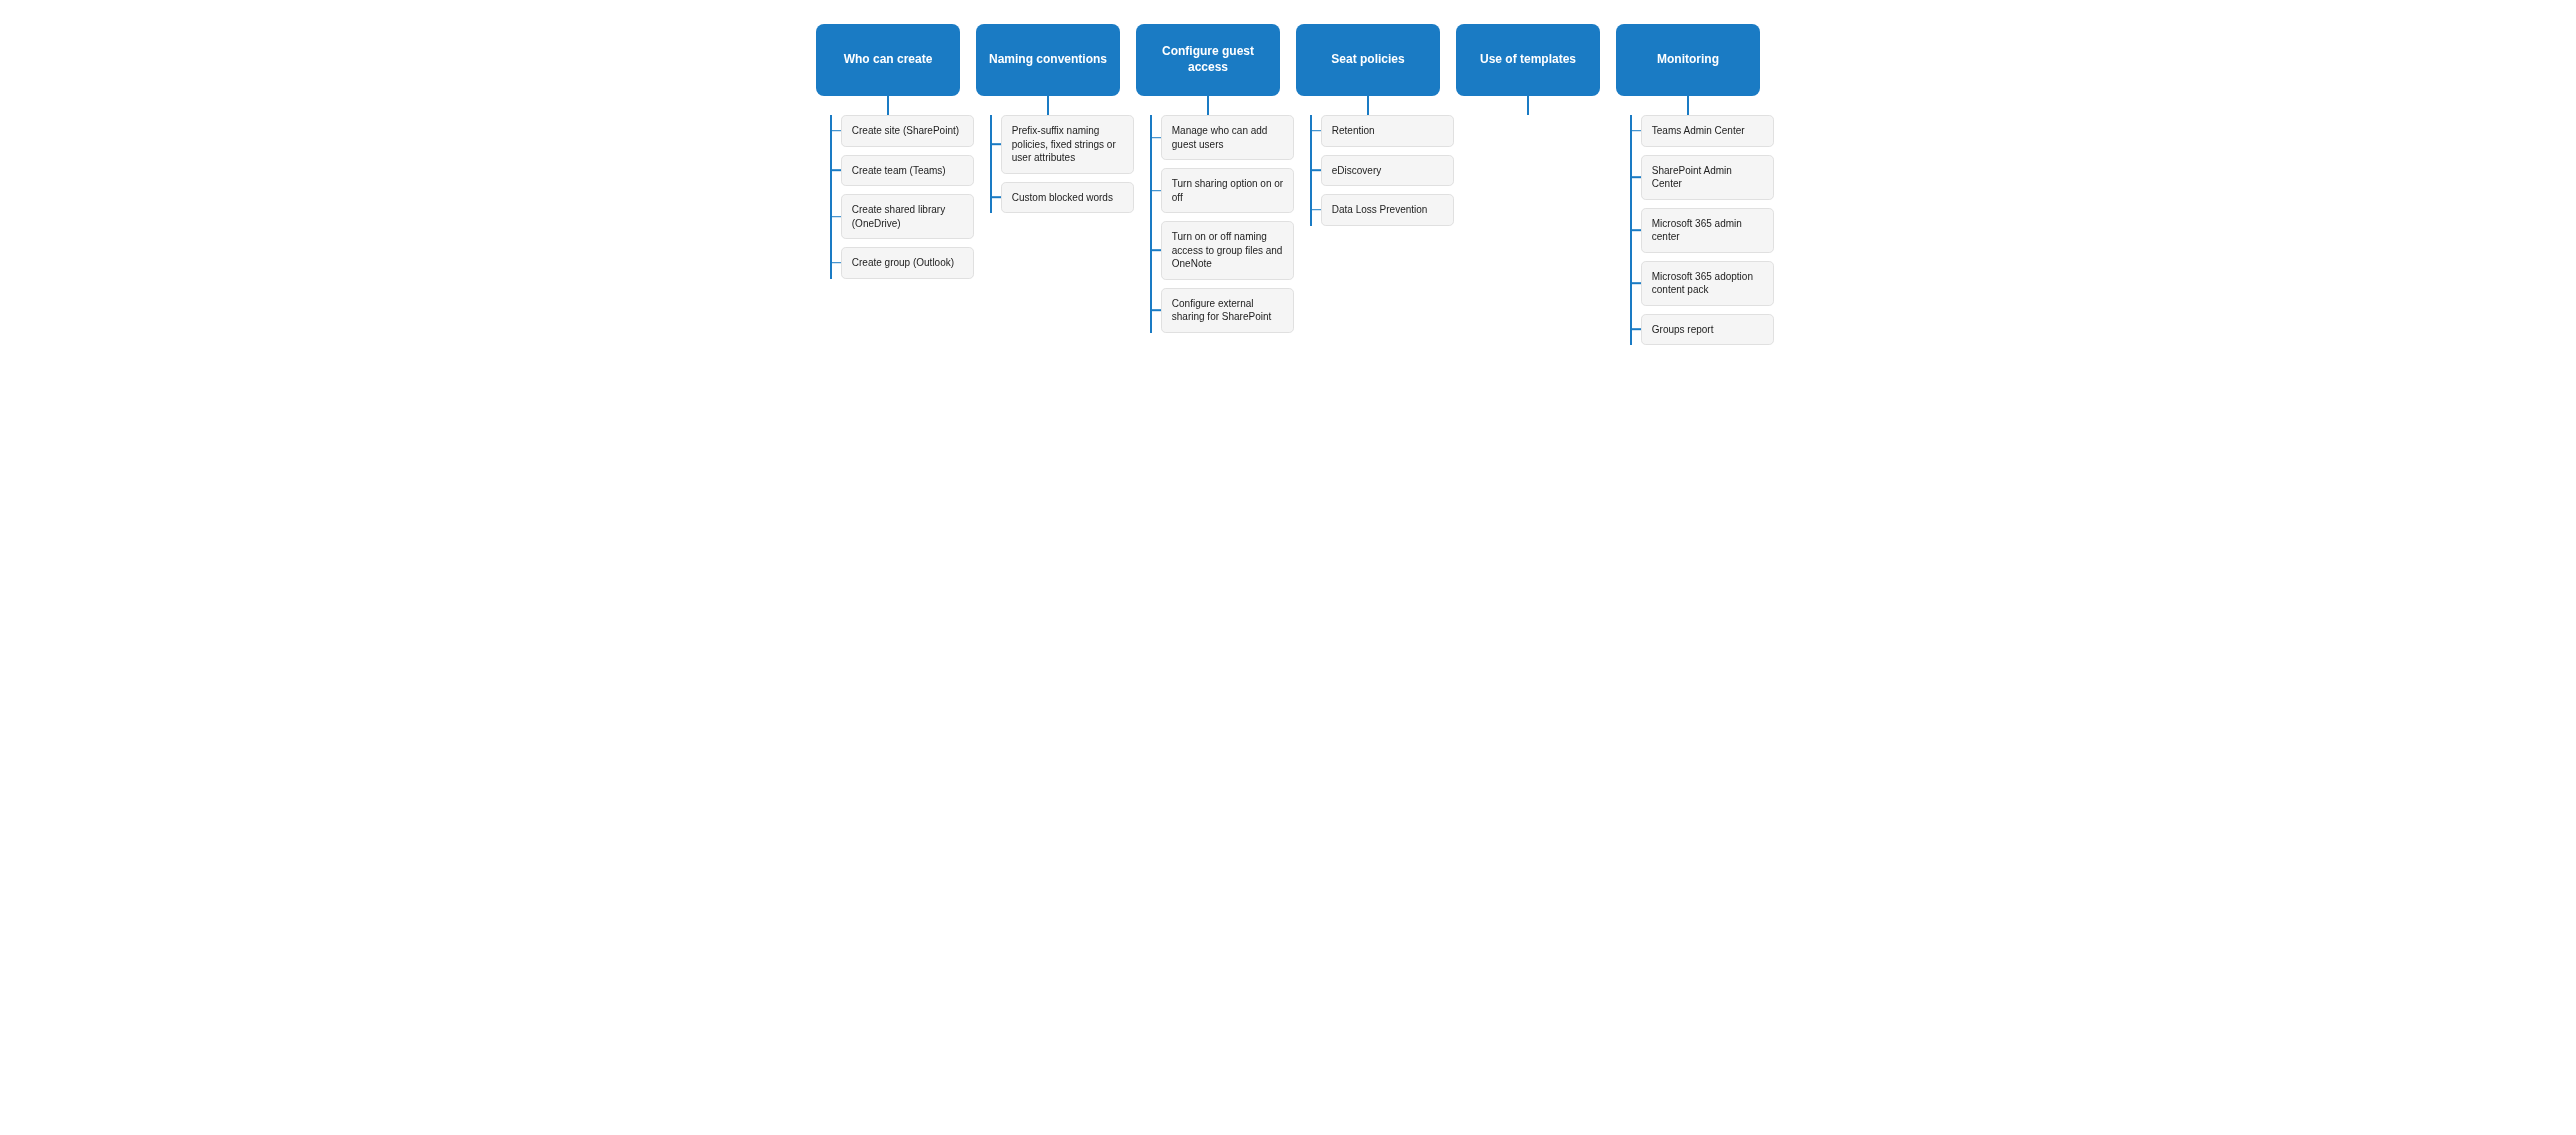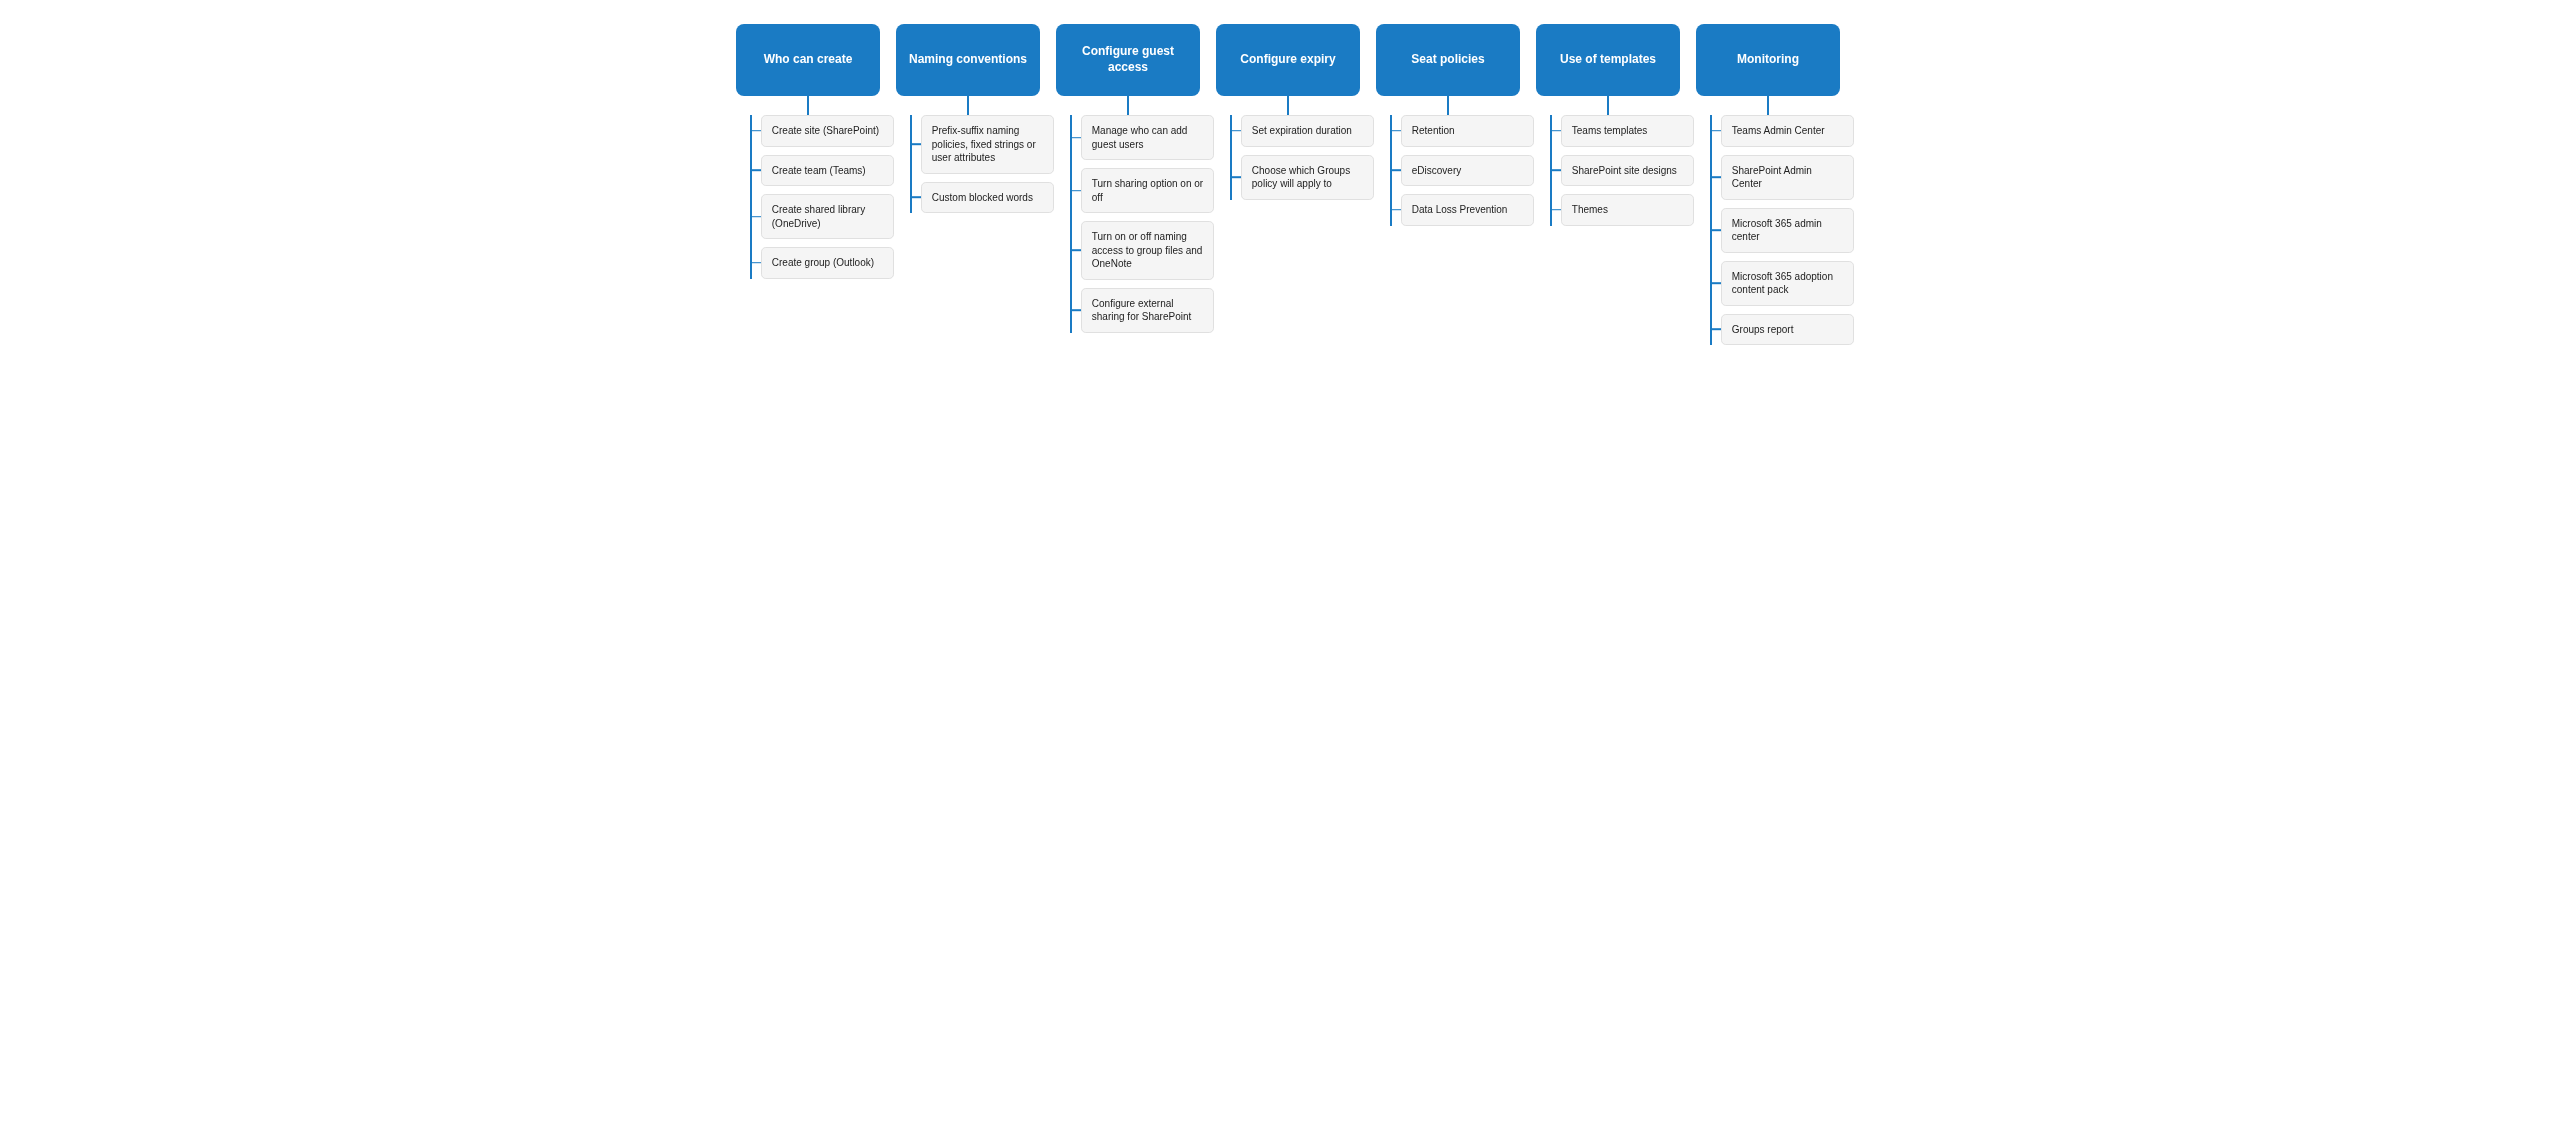--- a/index.html
+++ b/index.html
@@ -145,60 +145,37 @@
         </div>
         <div class="item-row">
           <div class="item-box">Turn on or off naming access to group files and OneNote</div>
         </div>
         <div class="item-row">
           <div class="item-box">Configure external sharing for SharePoint</div>
         </div>
       </div>
     </div>
     <div class="column">
-      <div class="header-box">Configure expiry</div>
-      <div class="connector-line"></div>
-      <div class="items-container items-with-bar">
-        <div class="item-row">
-          <div class="item-box">Set expiration duration</div>
-        </div>
-        <div class="item-row">
-          <div class="item-box">Choose which Groups policy will apply to</div>
-        </div>
-      </div>
-    </div>
-    <div class="column">
       <div class="header-box">Seat policies</div>
       <div class="connector-line"></div>
       <div class="items-container items-with-bar">
         <div class="item-row">
           <div class="item-box">Retention</div>
         </div>
         <div class="item-row">
           <div class="item-box">eDiscovery</div>
         </div>
         <div class="item-row">
           <div class="item-box">Data Loss Prevention</div>
         </div>
       </div>
     </div>
     <div class="column">
       <div class="header-box">Use of templates</div>
       <div class="connector-line"></div>
-      <div class="items-container items-with-bar">
-        <div class="item-row">
-          <div class="item-box">Teams templates</div>
-        </div>
-        <div class="item-row">
-          <div class="item-box">SharePoint site designs</div>
-        </div>
-        <div class="item-row">
-          <div class="item-box">Themes</div>
-        </div>
-      </div>
     </div>
     <div class="column">
       <div class="header-box">Monitoring</div>
       <div class="connector-line"></div>
       <div class="items-container items-with-bar">
         <div class="item-row">
           <div class="item-box">Teams Admin Center</div>
         </div>
         <div class="item-row">
           <div class="item-box">SharePoint Admin Center</div>

